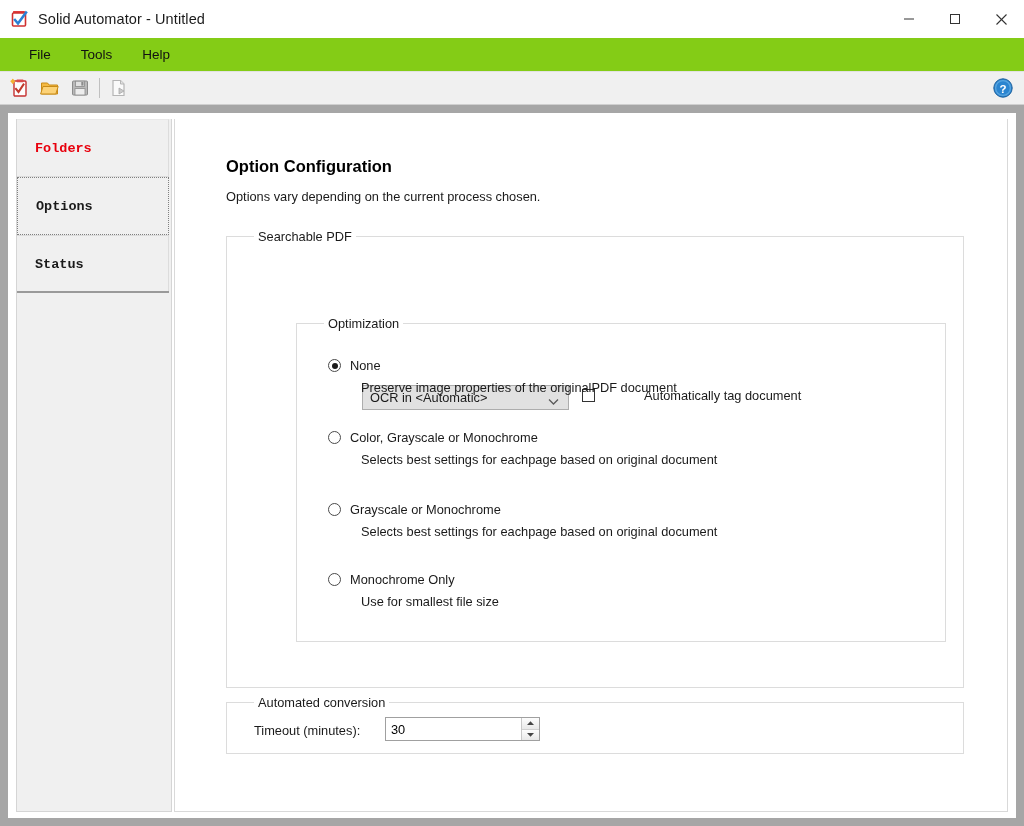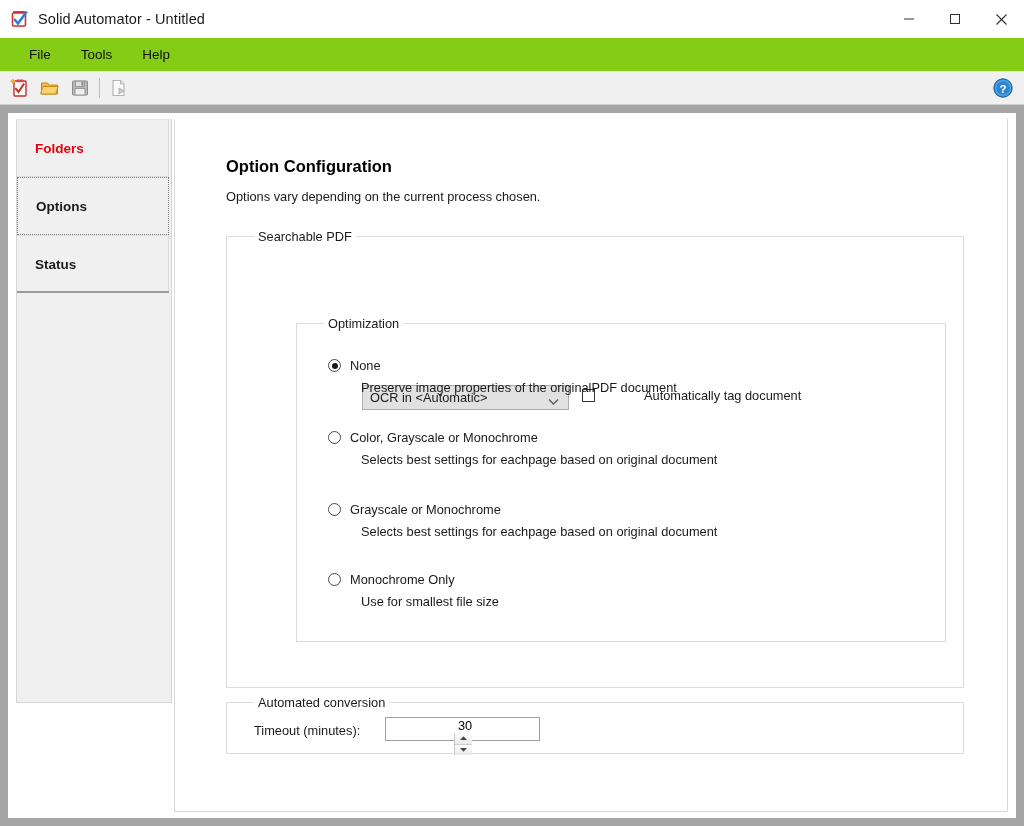--- a/index.html
+++ b/index.html
@@ -140,25 +140,26 @@
     background: #ffffff;
     box-sizing: border-box;
   }
 
   
   .sidebar {
     position: absolute;
     left: 8px;
     top: 6px;
     width: 156px;
-    height: 584px;
+    height: 693px;
     background: #f0f0f0;
     border: 1px solid #d5d5d5;
     border-top: none;
     box-sizing: border-box;
+    font-family: Liberation Mono, monospace;
   }
   .side-tab {
     position: relative;
     width: 152px;
     height: 58px;
     margin-left: 0px;
     background: #f0f0f0;
     border: 1px solid #dcdcdc;
     border-left: none;
     box-sizing: border-box;
@@ -358,21 +359,20 @@
     position: absolute;
     left: 158px;
     top: 14px;
     width: 155px;
     height: 24px;
     border: 1px solid #a0a0a0;
     background: #ffffff;
     box-sizing: border-box;
     display: flex;
     align-items: center;
-    flex-direction: column;
   }
   .spin-value {
     padding-left: 5px;
     font-size: 12.8px;
     color: #000000;
     flex: 1 1 auto;
   }
   .spin-btns {
     width: 17px;
     height: 22px;

